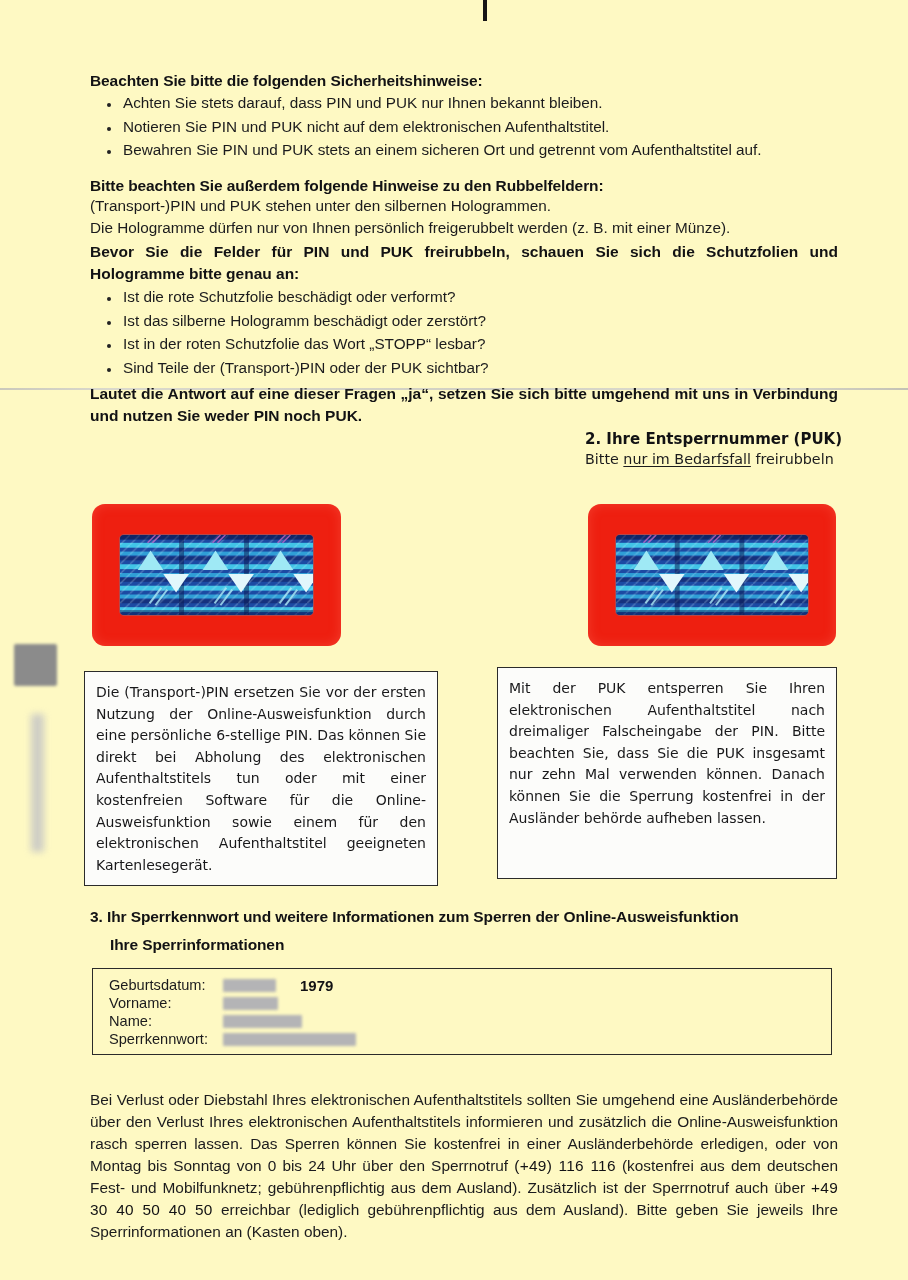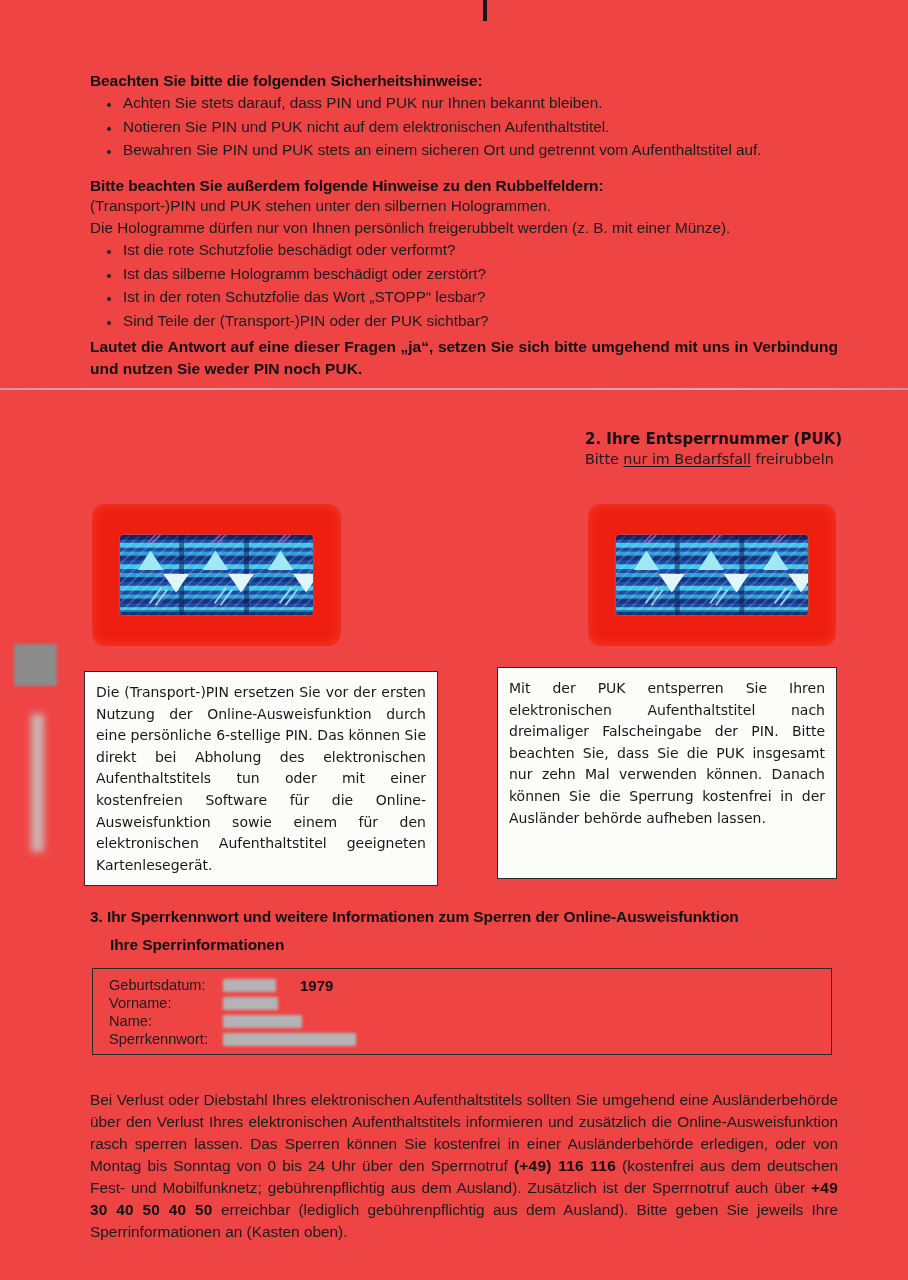--- a/index.html
+++ b/index.html
@@ -1,18 +1,18 @@
 <!DOCTYPE html>
 <html><head>
 <meta charset="utf-8">
 <style>
   html,body { margin:0; padding:0; background:#e8e8e6; }
   .page {
     position:relative; width:908px; height:1280px; margin:0 auto;
-    background:#ef4444; overflow:hidden;
+    background:#fef9c3; overflow:hidden;
     font-family:"Liberation Sans", sans-serif; color:#1b1b1d;
   }
   
   .fold-tick { position:absolute; left:483px; top:0; width:4px; height:21px; background:#161616; }
   .fold-line { position:absolute; left:0; top:388px; width:100%; height:2px;
     background:linear-gradient(90deg,#b9b9b9,#cfcfcf 12%,#c2c2c2 55%,#d6d6d4 80%,#b0b0b0); opacity:.75; }
   .artifact-square { position:absolute; left:14px; top:644px; width:43px; height:42px;
     background:#8b8b8b; filter:blur(1.6px); border-radius:2px; }
   .artifact-strip { position:absolute; left:31px; top:714px; width:13px; height:138px;
     background:#c6c6c6; filter:blur(3.5px); opacity:.85; }
@@ -60,21 +60,21 @@
   .redact { height:13px; background:#b4b4b6; filter:blur(1.4px); border-radius:1px; flex:0 0 auto; }
   .redact.r1 { width:53px; }
   .redact.r2 { width:55px; }
   .redact.r3 { width:79px; }
   .redact.r4 { width:133px; }
   .info-strong { font-weight:bold; margin-left:24px; font-size:15px; color:#121214; }
 
   
   .footer-p { position:absolute; left:90px; top:1074px; width:748px;
     font-size:15.4px; line-height:21.9px; text-align:justify; text-align-last:left; }
-  .footer-p b { font-weight:bold; color:#121214; letter-spacing:.3px; }
+  .footer-p b { font-weight:normal; color:#121214; letter-spacing:.3px; }
 </style>
 </head>
 <body>
 
 <svg width="0" height="0" style="position:absolute" aria-hidden="true">
   <defs>
     <pattern id="holoStripes" width="10" height="22" patternUnits="userSpaceOnUse">
       <rect width="10" height="22" fill="#1c4aa3"></rect>
       <rect y="0" width="10" height="4" fill="#16327e"></rect>
       <rect y="8" width="10" height="5" fill="#41c4e7"></rect>
@@ -99,20 +99,21 @@
       <li>Achten Sie stets darauf, dass PIN und PUK nur Ihnen bekannt bleiben.</li>
       <li>Notieren Sie PIN und PUK nicht auf dem elektronischen Aufenthaltstitel.</li>
       <li>Bewahren Sie PIN und PUK stets an einem sicheren Ort und getrennt vom Aufenthaltstitel auf.</li>
     </ul>
   </div>
 
   <div class="sec" style="left:90px; top:177px; width:748px;">
     <div class="h-bold">Bitte beachten Sie außerdem folgende Hinweise zu den Rubbelfeldern:</div>
     <div class="body-line" style="">(Transport-)PIN und PUK stehen unter den silbernen Hologrammen.</div>
     <div class="body-line">Die Hologramme dürfen nur von Ihnen persönlich freigerubbelt werden (z. B. mit einer Münze).</div>
+    <div class="bold-just" style="margin-top:3px;">Bevor Sie die Felder für PIN und PUK freirubbeln, schauen Sie sich die Schutzfolien und Hologramme bitte genau an:</div>
     <ul class="blist" style="margin-top:4px;">
       <li>Ist die rote Schutzfolie beschädigt oder verformt?</li>
       <li>Ist das silberne Hologramm beschädigt oder zerstört?</li>
       <li>Ist in der roten Schutzfolie das Wort „STOPP“ lesbar?</li>
       <li>Sind Teile der (Transport-)PIN oder der PUK sichtbar?</li>
     </ul>
     <div class="bold-just" style="margin-top:1px;">Lautet die Antwort auf eine dieser Fragen „ja“, setzen Sie sich bitte umgehend mit uns in Verbindung und nutzen Sie weder PIN noch PUK.</div>
   </div>
 
   <div class="col-hdr" style="left:585px;">

